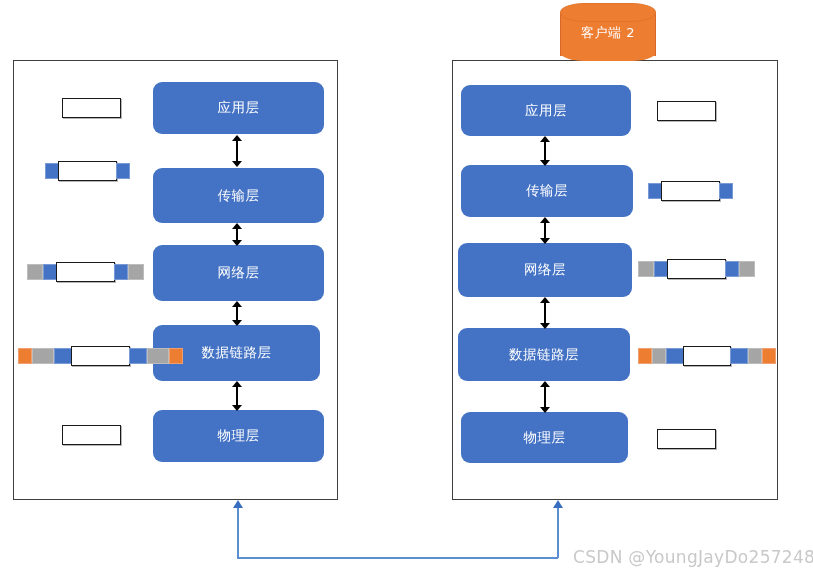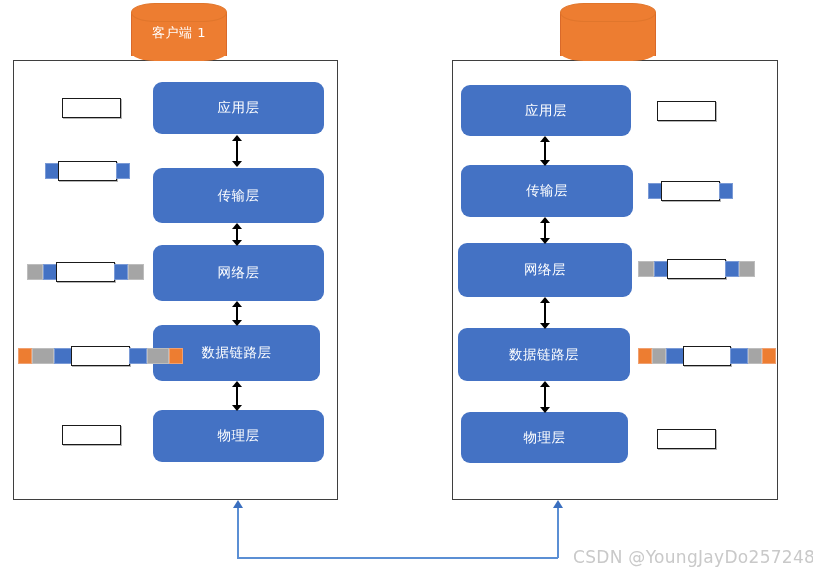--- a/index.html
+++ b/index.html
@@ -141,26 +141,20 @@
     letter-spacing: .3px;
   }
 </style>
 </head>
 <body>
 
 <div id="stage">
 
   <div class="host-box" style="left:13px; top:60px; width:325px; height:440px;"></div>
 
-  <div class="cylinder" style="left:131px; top:3px;">
-    <div class="cyl-bottom"></div>
-    <div class="cyl-body"></div>
-    <div class="cyl-top"></div>
-    <div class="cyl-label">客户端 1</div>
-  </div>
 
   <div class="layer-box" style="left:153px; top:82px; width:171px; height:52px;">
     <span>应用层</span>
   </div>
   <div class="layer-box" style="left:153px; top:168px; width:171px; height:55px;">
     <span>传输层</span>
   </div>
   <div class="layer-box" style="left:153px; top:245px; width:171px; height:56px;">
     <span>网络层</span>
   </div>
@@ -223,20 +217,21 @@
   <div class="packet" style="left:62px; top:424px;">
     <div class="seg data" style="width:59px;"></div>
   </div>
 
   <div class="host-box" style="left:452px; top:60px; width:326px; height:440px;"></div>
 
   <div class="cylinder" style="left:560px; top:3px;">
     <div class="cyl-bottom"></div>
     <div class="cyl-body"></div>
     <div class="cyl-top"></div>
+    <div class="cyl-label">客户端 2</div>
   </div>
 
   <div class="layer-box" style="left:461px; top:85px; width:170px; height:51px;">
     <span>应用层</span>
   </div>
   <div class="layer-box" style="left:461px; top:165px; width:172px; height:52px;">
     <span>传输层</span>
   </div>
   <div class="layer-box" style="left:458px; top:243px; width:174px; height:54px;">
     <span>网络层</span>

